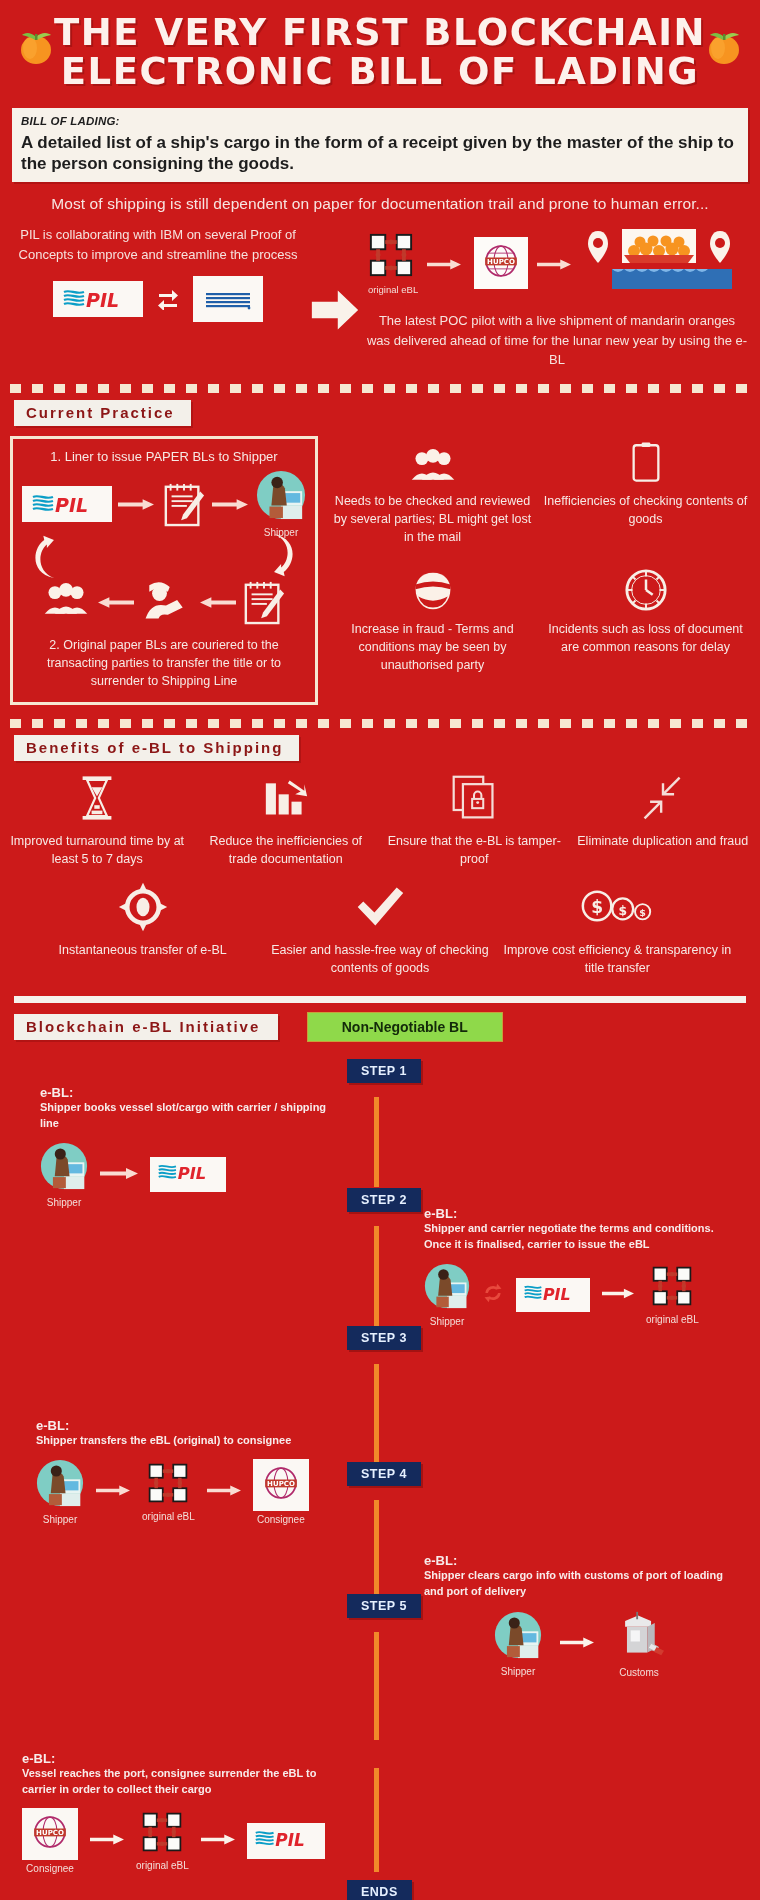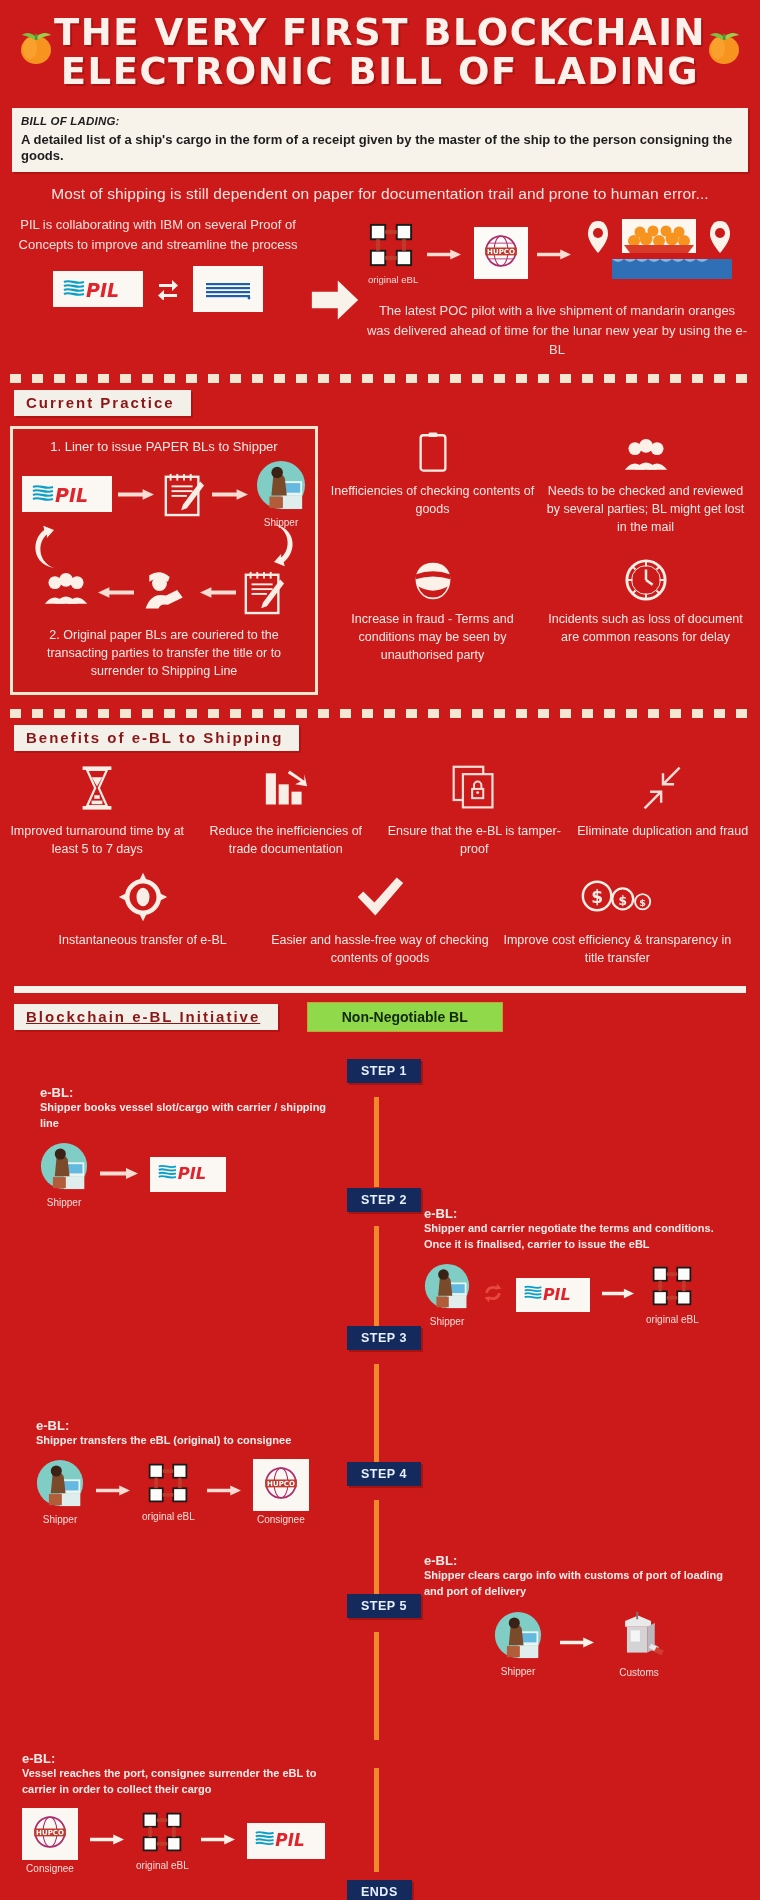--- a/index.html
+++ b/index.html
@@ -32,21 +32,21 @@
 
   
   .def-box {
     margin: 8px 12px 0 12px;
     background: #f7f2ea;
     color: #1d1d1d;
     padding: 7px 9px 8px 9px;
     box-shadow: 2px 2px 0 rgba(120,8,8,.3);
   }
   .def-title { font-style: italic; font-weight: bold; font-size: 11.5px; letter-spacing:.2px; }
-  .def-body { font-weight: bold; font-size: 13px; margin-top: 5px; line-height:1.25; }
+  .def-body { font-weight: bold; font-size: 17px; margin-top: 5px; line-height:1.25; }
 
   .intro {
     text-align:center; font-size:15.5px; color:#f7e6e2;
     margin: 13px 10px 8px 10px; letter-spacing:.1px;
   }
 
   
   .poc-row { display:flex; margin-top: 12px; padding: 0 8px; }
   .poc-left { width: 300px; }
   .poc-left p { text-align:center; font-size:13px; line-height:1.5; color:#f6e2de; }
@@ -106,21 +106,20 @@
   .ben-cell .ico { height:54px; display:flex; align-items:center; justify-content:center; }
   .ben-cell p { font-size:12.5px; line-height:1.45; margin-top:7px; color:#f7e9e5; }
 
   
   .white-bar { height:7px; background:#f6f2ec; margin:18px 14px 0 14px; }
   .init-label {
     display:inline-block; background:#f3f0ea; color:#8c1616;
     font-weight:bold; font-size:15px; letter-spacing:2px;
     padding:4px 18px 5px 12px; margin: 8px 0 0 14px;
     box-shadow: 2px 2px 0 rgba(120,8,8,.3);
-    text-decoration: underline;
   }
   .nonneg {
     display:inline-block; background:#8fd94a; color:#13290a;
     font-weight:bold; font-size:14px; text-align:center;
     padding:6px 34px; margin: 9px 0 0 24px; border:1px solid #c8a03a;
   }
   .tl-seg { position:absolute; left:0; width:5px; background:#f2892a; }
 
   .step-badge {
     position:absolute; background:#142a5c; color:#e6f0ff;
@@ -414,39 +413,39 @@
         </div>
       </div>
 
       <div class="cp-note">2. Original paper BLs are couriered to the transacting parties to transfer the title or to surrender to Shipping Line</div>
     </div>
 
     <div class="cp-right">
       <div class="cp-grid">
         <div class="cp-cell">
           <div class="ico">
-            <svg viewBox="0 0 34 46" width="30" height="44">
-              <rect x="3" y="4" width="28" height="40" rx="3" fill="none" stroke="#f8eee6" stroke-width="2.6"></rect>
-              <rect x="12" y="1" width="10" height="5" rx="1.5" fill="#f8eee6"></rect>
-            </svg>
-          </div>
-          <p>Inefficiencies of checking contents of goods</p>
-        </div>
-        <div class="cp-cell">
-          <div class="ico">
             <svg viewBox="0 0 52 38" width="48" height="36">
               <circle cx="14" cy="11" r="7" fill="#fbf1e8"></circle>
                 <path d="M3 34 q11 -14 22 0 Z" fill="#fbf1e8"></path>
               <circle cx="26" cy="8" r="7.5" fill="#fbf1e8"></circle>
                 <path d="M14 34 q12 -16 24 0 Z" fill="#fbf1e8"></path>
               <circle cx="38" cy="11" r="7" fill="#fbf1e8"></circle>
                 <path d="M27 34 q11 -14 22 0 Z" fill="#fbf1e8"></path>
             </svg>
           </div>
           <p>Needs to be checked and reviewed by several parties; BL might get lost in the mail</p>
+        </div>
+        <div class="cp-cell">
+          <div class="ico">
+            <svg viewBox="0 0 34 46" width="30" height="44">
+              <rect x="3" y="4" width="28" height="40" rx="3" fill="none" stroke="#f8eee6" stroke-width="2.6"></rect>
+              <rect x="12" y="1" width="10" height="5" rx="1.5" fill="#f8eee6"></rect>
+            </svg>
+          </div>
+          <p>Inefficiencies of checking contents of goods</p>
         </div>
         <div class="cp-cell">
           <div class="ico">
             <svg viewBox="0 0 48 44" width="44" height="42">
               <path d="M24 2 C11 2,5 11,5 20 C5 33,14 42,24 42 C34 42,43 33,43 20 C43 11,37 2,24 2Z" fill="#fbf1e8"></path>
               <path d="M5 15 q19 -7 38 0 l0 5 q-19 -6 -38 0 Z" fill="#cc1a1a"></path>
               <path d="M8 28 q16 9 32 0 q-4 12 -16 12 q-12 0 -16 -12 Z" fill="#cc1a1a"></path>
             </svg>
           </div>
           <p>Increase in fraud - Terms and conditions may be seen by unauthorised party</p>

